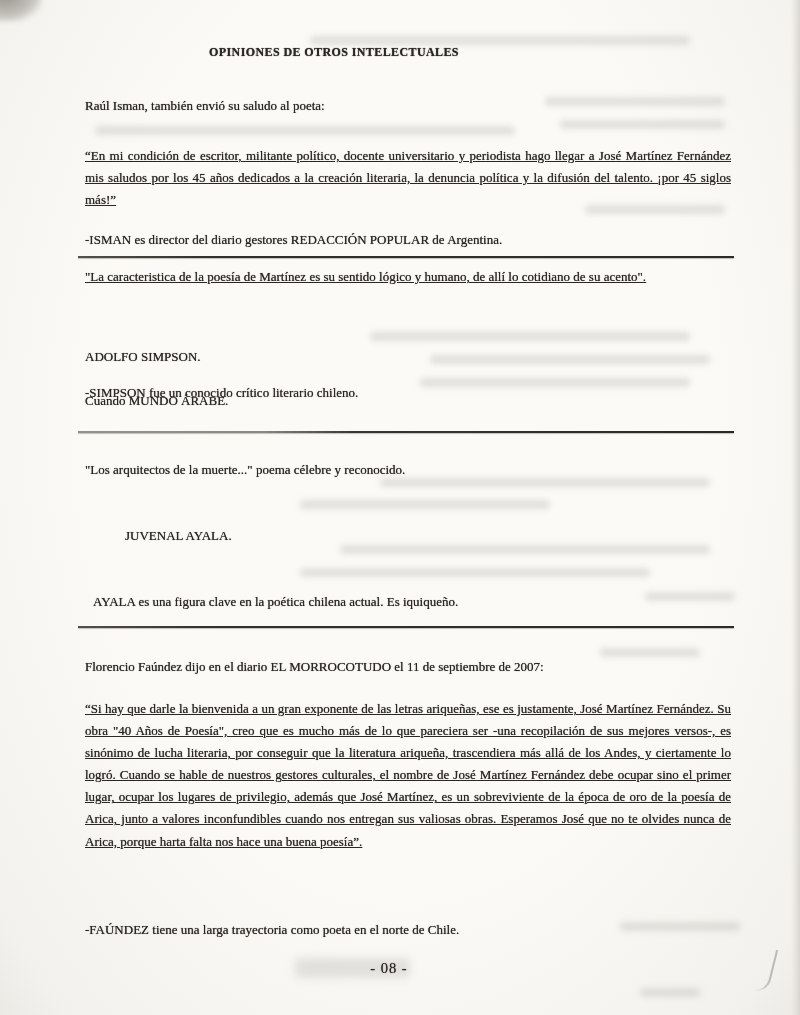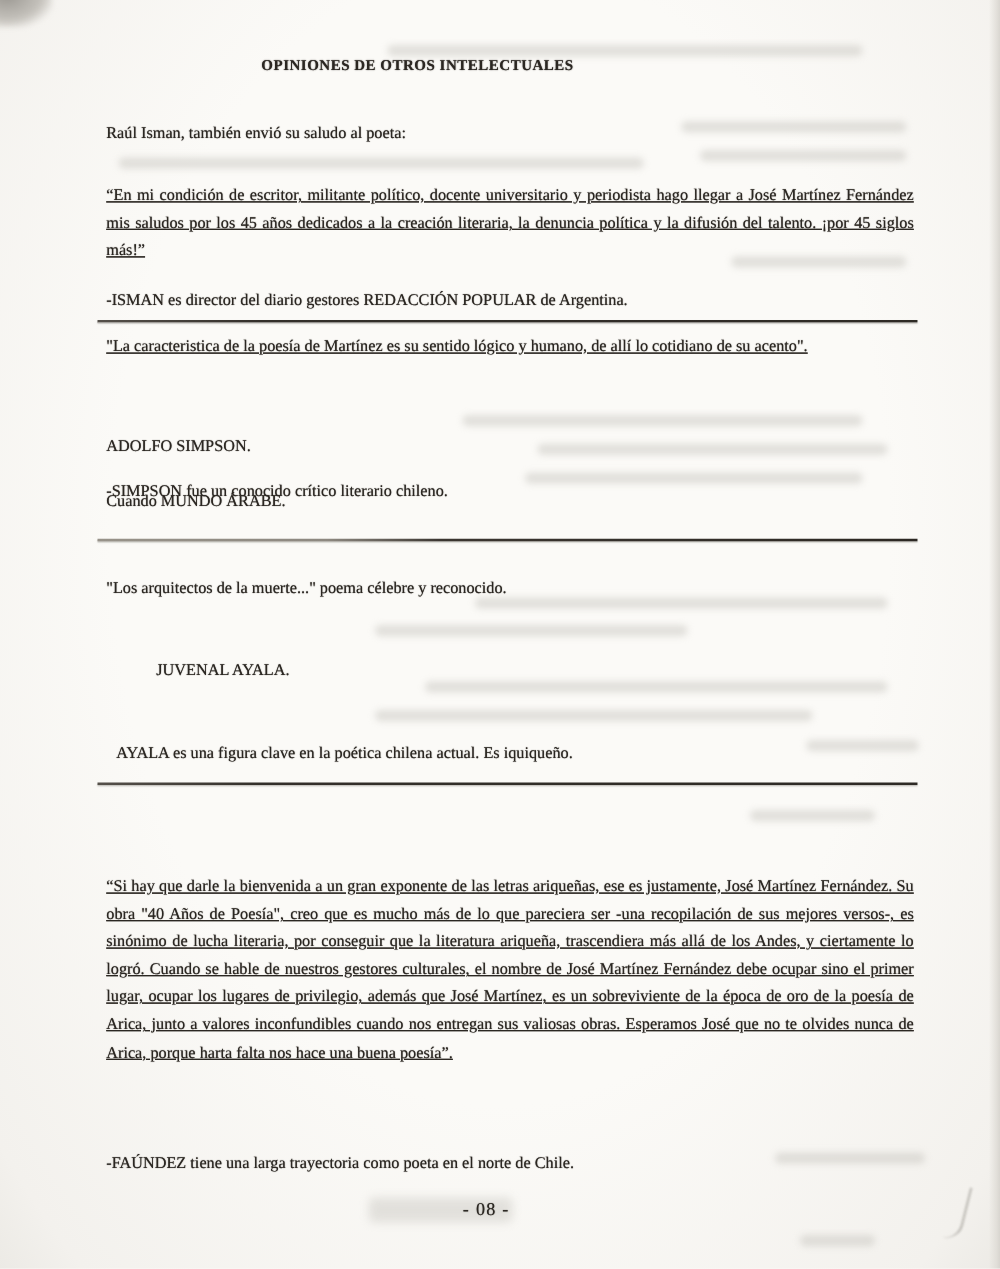--- a/index.html
+++ b/index.html
@@ -137,18 +137,19 @@
   <div class="rule faded-left" style="top:431px;"></div>
 
   <div class="txt" style="top:459px;">"Los arquitectos de la muerte..." poema célebre y reconocido.</div>
   <div class="txt" style="top:503px;margin-left:40px;">
     <div>JUVENAL AYALA.</div>
   </div>
   <div class="txt" style="top:591px; left:93px;">AYALA es una figura clave en la poética chilena actual. Es iquiqueño.</div>
 
   <div class="rule" style="top:626px;"></div>
 
+  <div class="txt" style="top:656px;">Florencio Faúndez dijo en el diario EL MORROCOTUDO el 11 de septiembre de 2007:</div>
   <div class="txt justify" style="top:698px;">“Si hay que darle la bienvenida a un gran exponente de las letras ariqueñas, ese es justamente, José Martínez Fernández. Su obra "40 Años de Poesía", creo que es mucho más de lo que pareciera ser -una recopilación de sus mejores versos-, es sinónimo de lucha literaria, por conseguir que la literatura ariqueña, trascendiera más allá de los Andes, y ciertamente lo logró. Cuando se hable de nuestros gestores culturales, el nombre de José Martínez Fernández debe ocupar sino el primer lugar, ocupar los lugares de privilegio, además que José Martínez, es un sobreviviente de la época de oro de la poesía de Arica, junto a valores inconfundibles cuando nos entregan sus valiosas obras. Esperamos José que no te olvides nunca de Arica, porque harta falta nos hace una buena poesía”.</div>
   <div class="txt" style="top:919px;">-FAÚNDEZ tiene una larga trayectoria como poeta en el norte de Chile.</div>
 
   <div class="pagenum">- 08 -</div>
 
 </div>
 
 </body></html>

